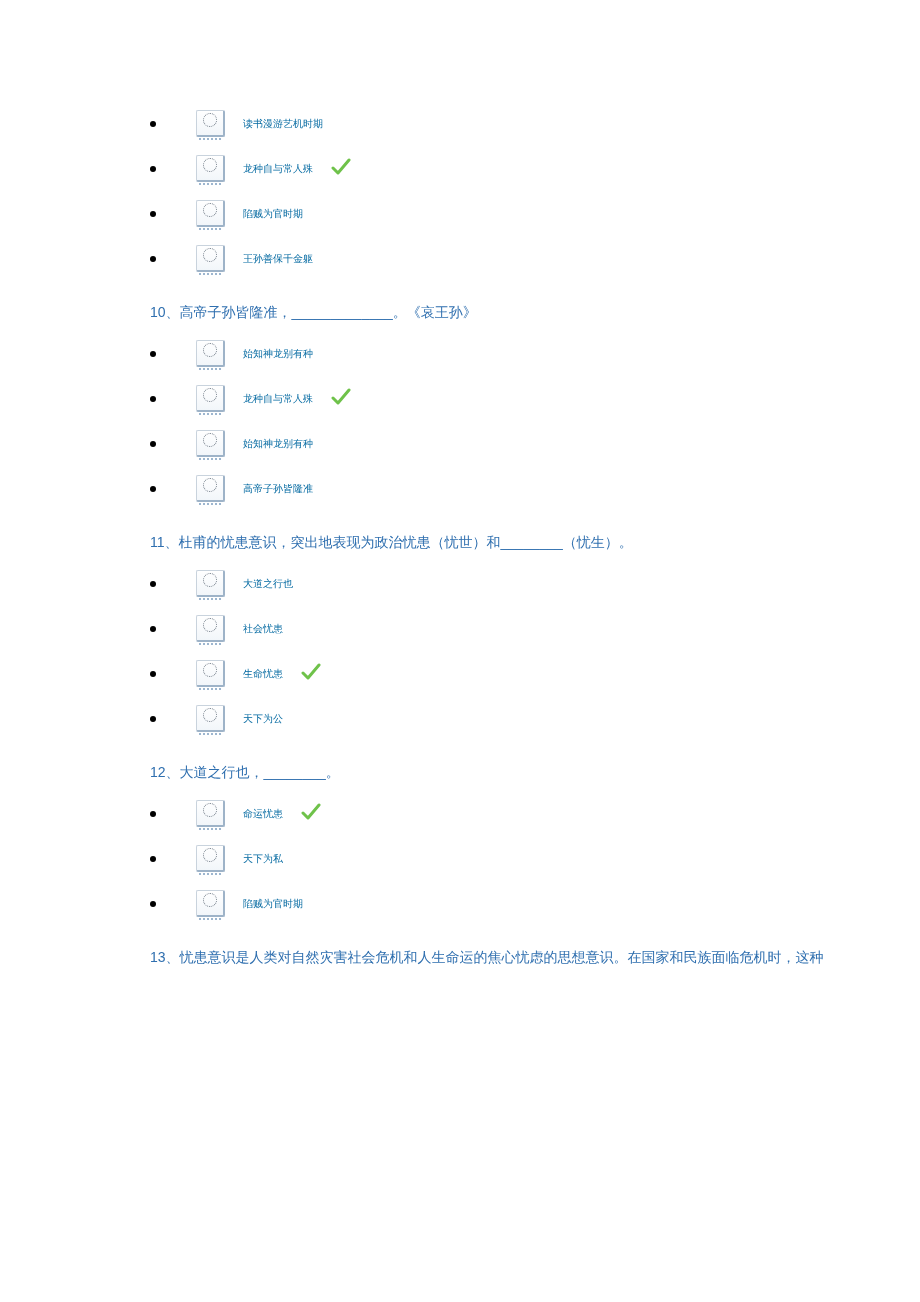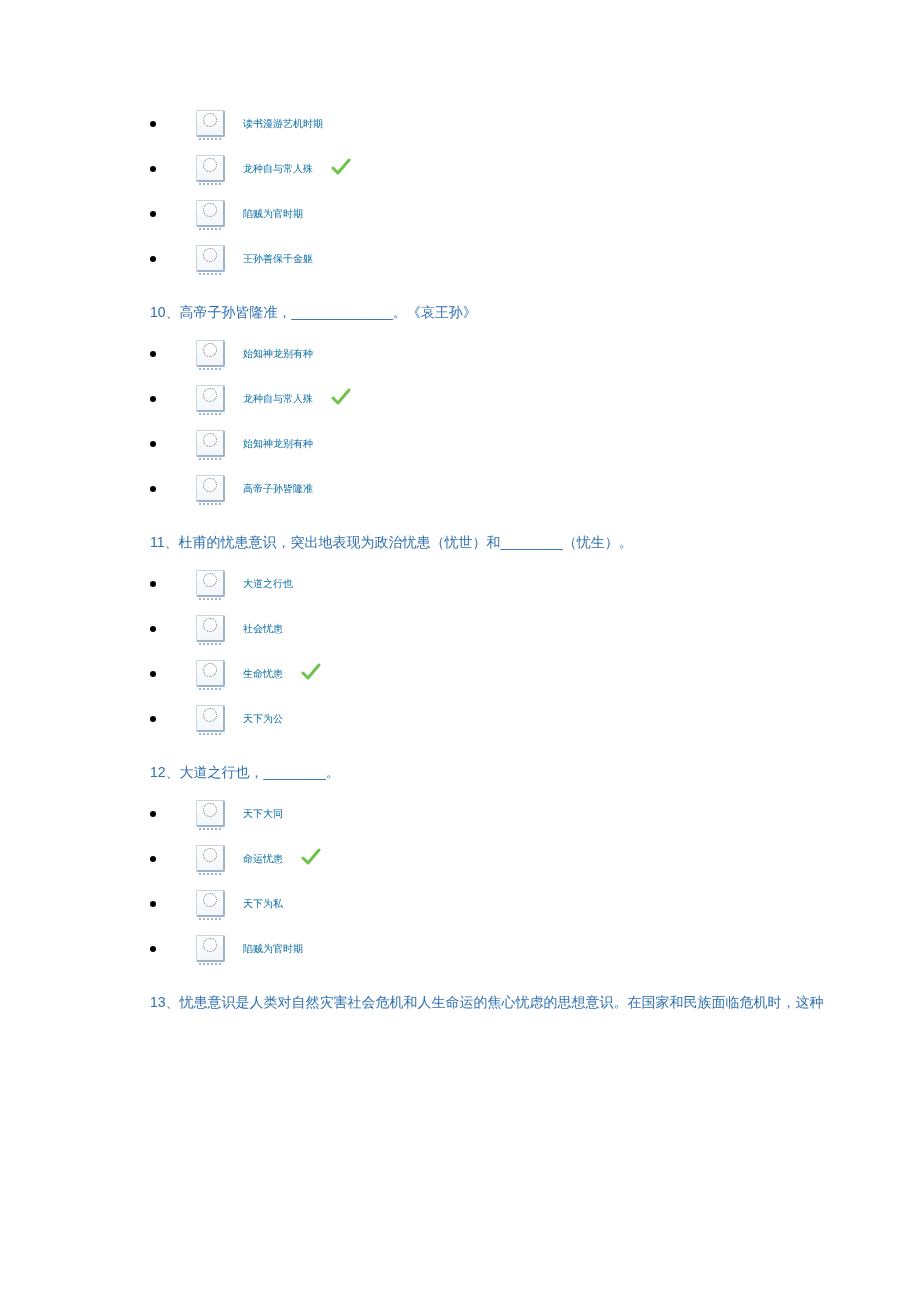--- a/index.html
+++ b/index.html
@@ -202,28 +202,20 @@
   </div>
 
   <div class="q-title">12、大道之行也，________。</div>
   <div class="q-block">
     <div class="opt-row">
       <span class="bullet"></span>
       <span class="radio-box">
           <span class="radio-dot"></span>
           <span class="radio-under"></span>
         </span>
-      <span class="opt-text">天下大同</span>
-    </div>
-    <div class="opt-row">
-      <span class="bullet"></span>
-      <span class="radio-box">
-          <span class="radio-dot"></span>
-          <span class="radio-under"></span>
-        </span>
       <span class="opt-text">命运忧患</span>
       <span class="check"><svg width="20" height="18" viewBox="0 0 20 18">
             <path d="M2 10 L7 15 L18 2" stroke="#6fc24a" stroke-width="3" fill="none" stroke-linecap="round" stroke-linejoin="round"></path>
           </svg></span>
     </div>
     <div class="opt-row">
       <span class="bullet"></span>
       <span class="radio-box">
           <span class="radio-dot"></span>
           <span class="radio-under"></span>

